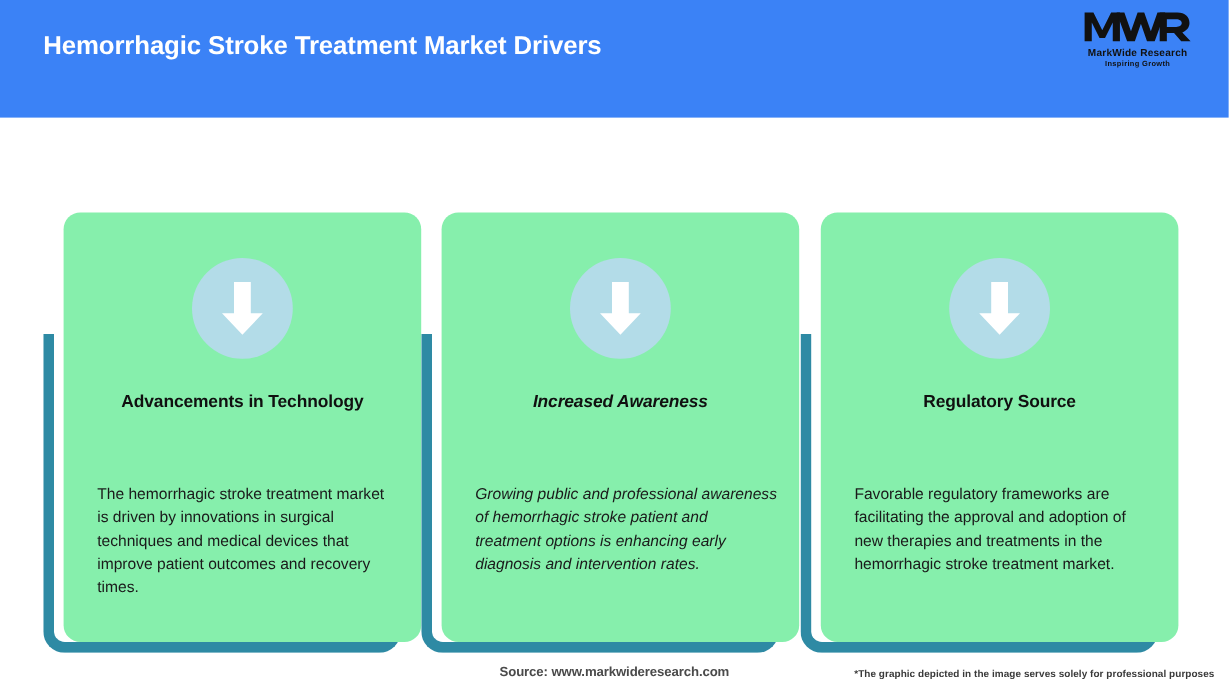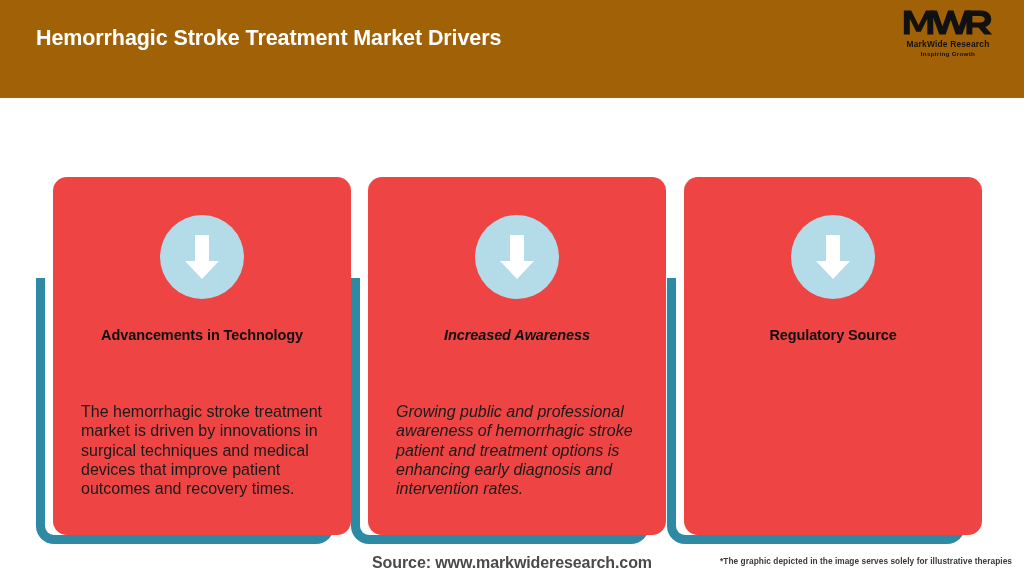--- a/index.html
+++ b/index.html
@@ -16,21 +16,21 @@
     font-family: "Liberation Sans", sans-serif;
     position: relative;
   }
 
   
   .header {
     position: absolute;
     left: 0; top: 0;
     width: 1024px;
     height: 98px;
-    background: #a16207;
+    background: #3b82f6;
   }
 
   .header-title {
     position: absolute;
     left: 36px;
     top: 26px;
     font-size: 21.5px;
     font-weight: bold;
     color: #ffffff;
     letter-spacing: -0.1px;
@@ -104,21 +104,21 @@
     border-bottom-right-radius: 18px;
   }
 
   
   .card {
     position: absolute;
     left: 31px;
     top: 79px;
     width: 298px;
     height: 358px;
-    background: #ef4444;
+    background: #86efac;
     border-radius: 14px;
   }
 
   
   .badge {
     position: absolute;
     top: 38px;
     left: 50%;
     transform: translateX(-50%);
     width: 84px;
@@ -141,33 +141,33 @@
     font-weight: bold;
     color: #101010;
     letter-spacing: -0.1px;
   }
 
   .card-body {
     position: absolute;
     top: 225px;
     left: 28px;
     width: 252px;
-    font-size: 16px;
+    font-size: 13px;
     line-height: 19.3px;
     color: #1a1a1a;
   }
 
   
   .source {
     position: absolute;
     left: 0;
     top: 554px;
     width: 1024px;
     text-align: center;
-    font-size: 16px;
+    font-size: 11px;
     font-weight: bold;
     color: #4a4a4a;
     letter-spacing: -0.1px;
   }
 
   .disclaimer {
     position: absolute;
     right: 12px;
     top: 556px;
     font-size: 8.3px;
@@ -227,20 +227,21 @@
 
   <div class="card-wrap c3">
     <div class="frame"></div>
     <div class="card">
       <div class="badge">
         <svg width="40" height="48" viewBox="0 0 40 48">
           <path d="M13 2 L27 2 L27 28 L37 28 L20 46 L3 28 L13 28 Z" fill="#FFFFFF"></path>
         </svg>
       </div>
       <div class="card-title">Regulatory Source</div>
+      <div class="card-body">Favorable regulatory frameworks are facilitating the approval and adoption of new therapies and treatments in the hemorrhagic stroke treatment market.</div>
     </div>
   </div>
 
 </div>
 
 <div class="source">Source: www.markwideresearch.com</div>
 
-<div class="disclaimer">*The graphic depicted in the image serves solely for illustrative therapies</div>
+<div class="disclaimer">*The graphic depicted in the image serves solely for professional purposes</div>
 
 </body></html>

